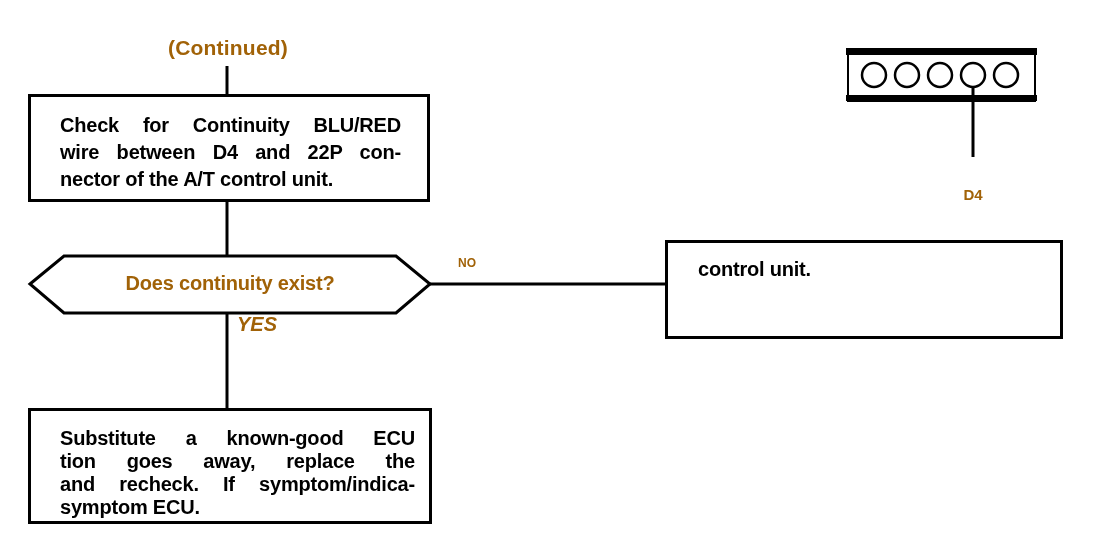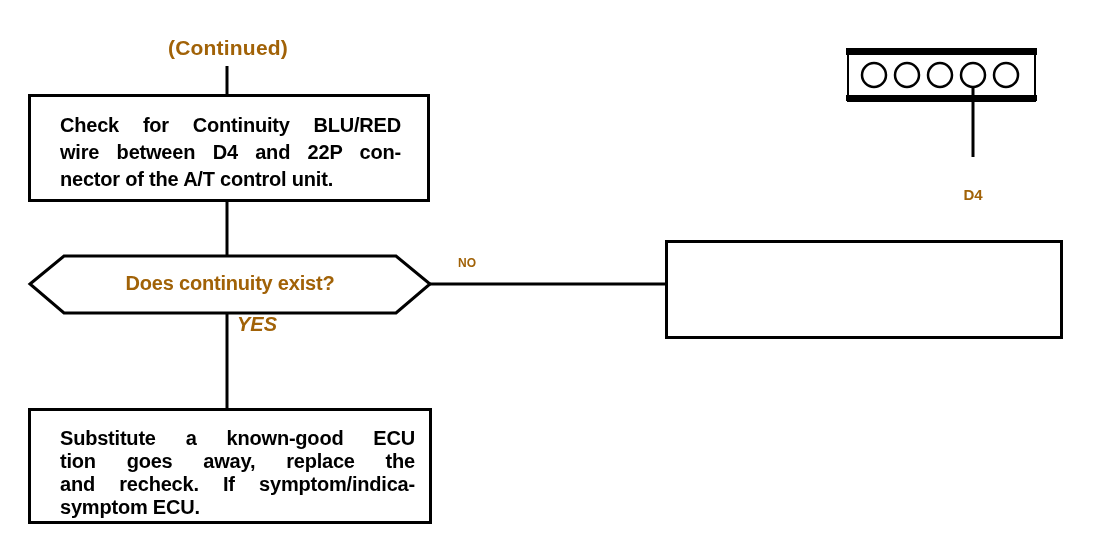--- a/index.html
+++ b/index.html
@@ -141,20 +141,21 @@
       <div class="jline">Check for Continuity BLU/RED</div>
       <div class="jline">wire between D4 and 22P con-</div>
       <div class="jline last">nector of the A/T control unit.</div>
     </div>
 
   <div class="txt decision-question">Does continuity exist?</div>
   <div class="txt no-label">NO</div>
   <div class="txt yes-label">YES</div>
 
   <div class="box box-no-action">
+      <div class="jline last">control unit.</div>
     </div>
 
   <div class="box box-yes-action">
       <div class="jline">Substitute a known-good ECU</div>
       <div class="jline">tion goes away, replace the</div>
       <div class="jline">and recheck. If symptom/indica-</div>
       <div class="jline last">symptom ECU.</div>
     </div>
 
   <div class="txt d4-label">D4</div>

